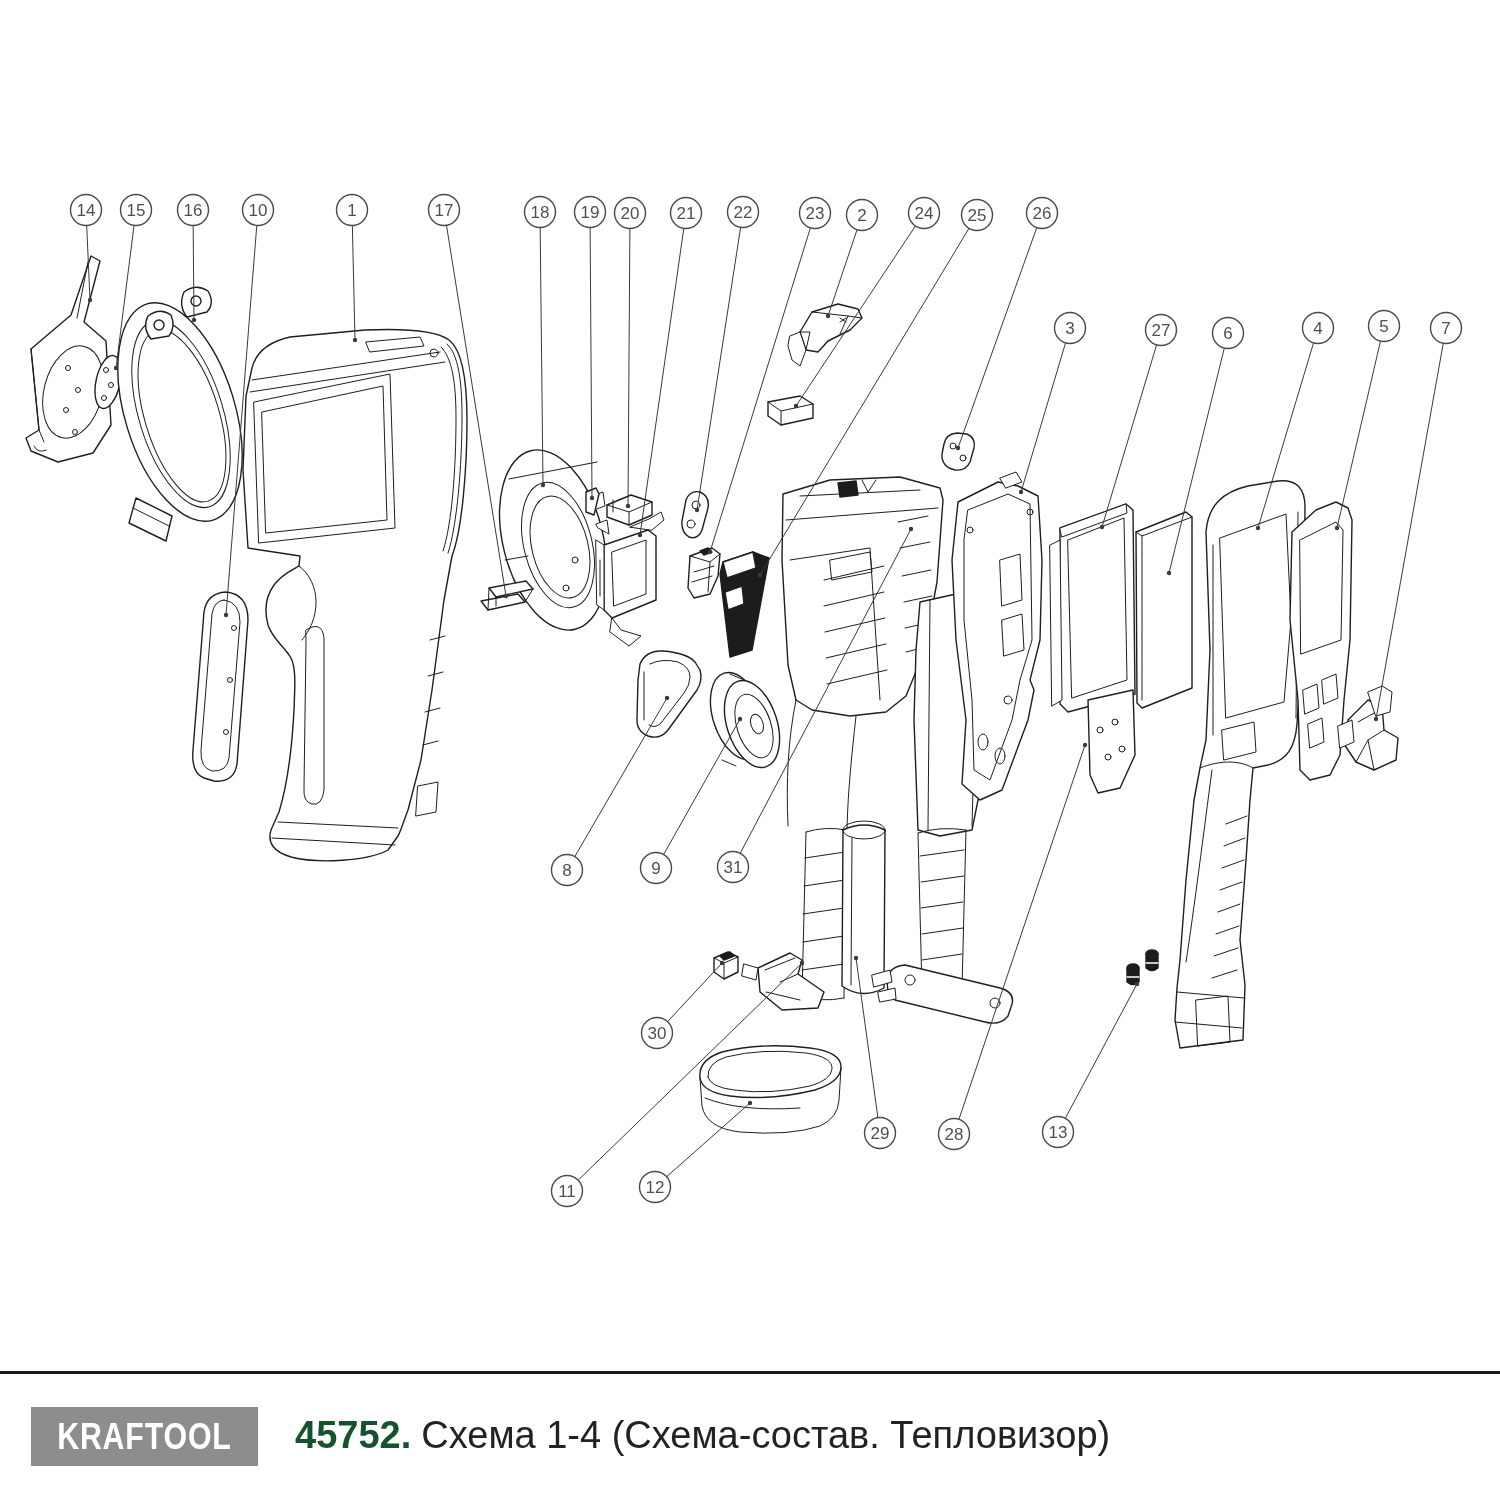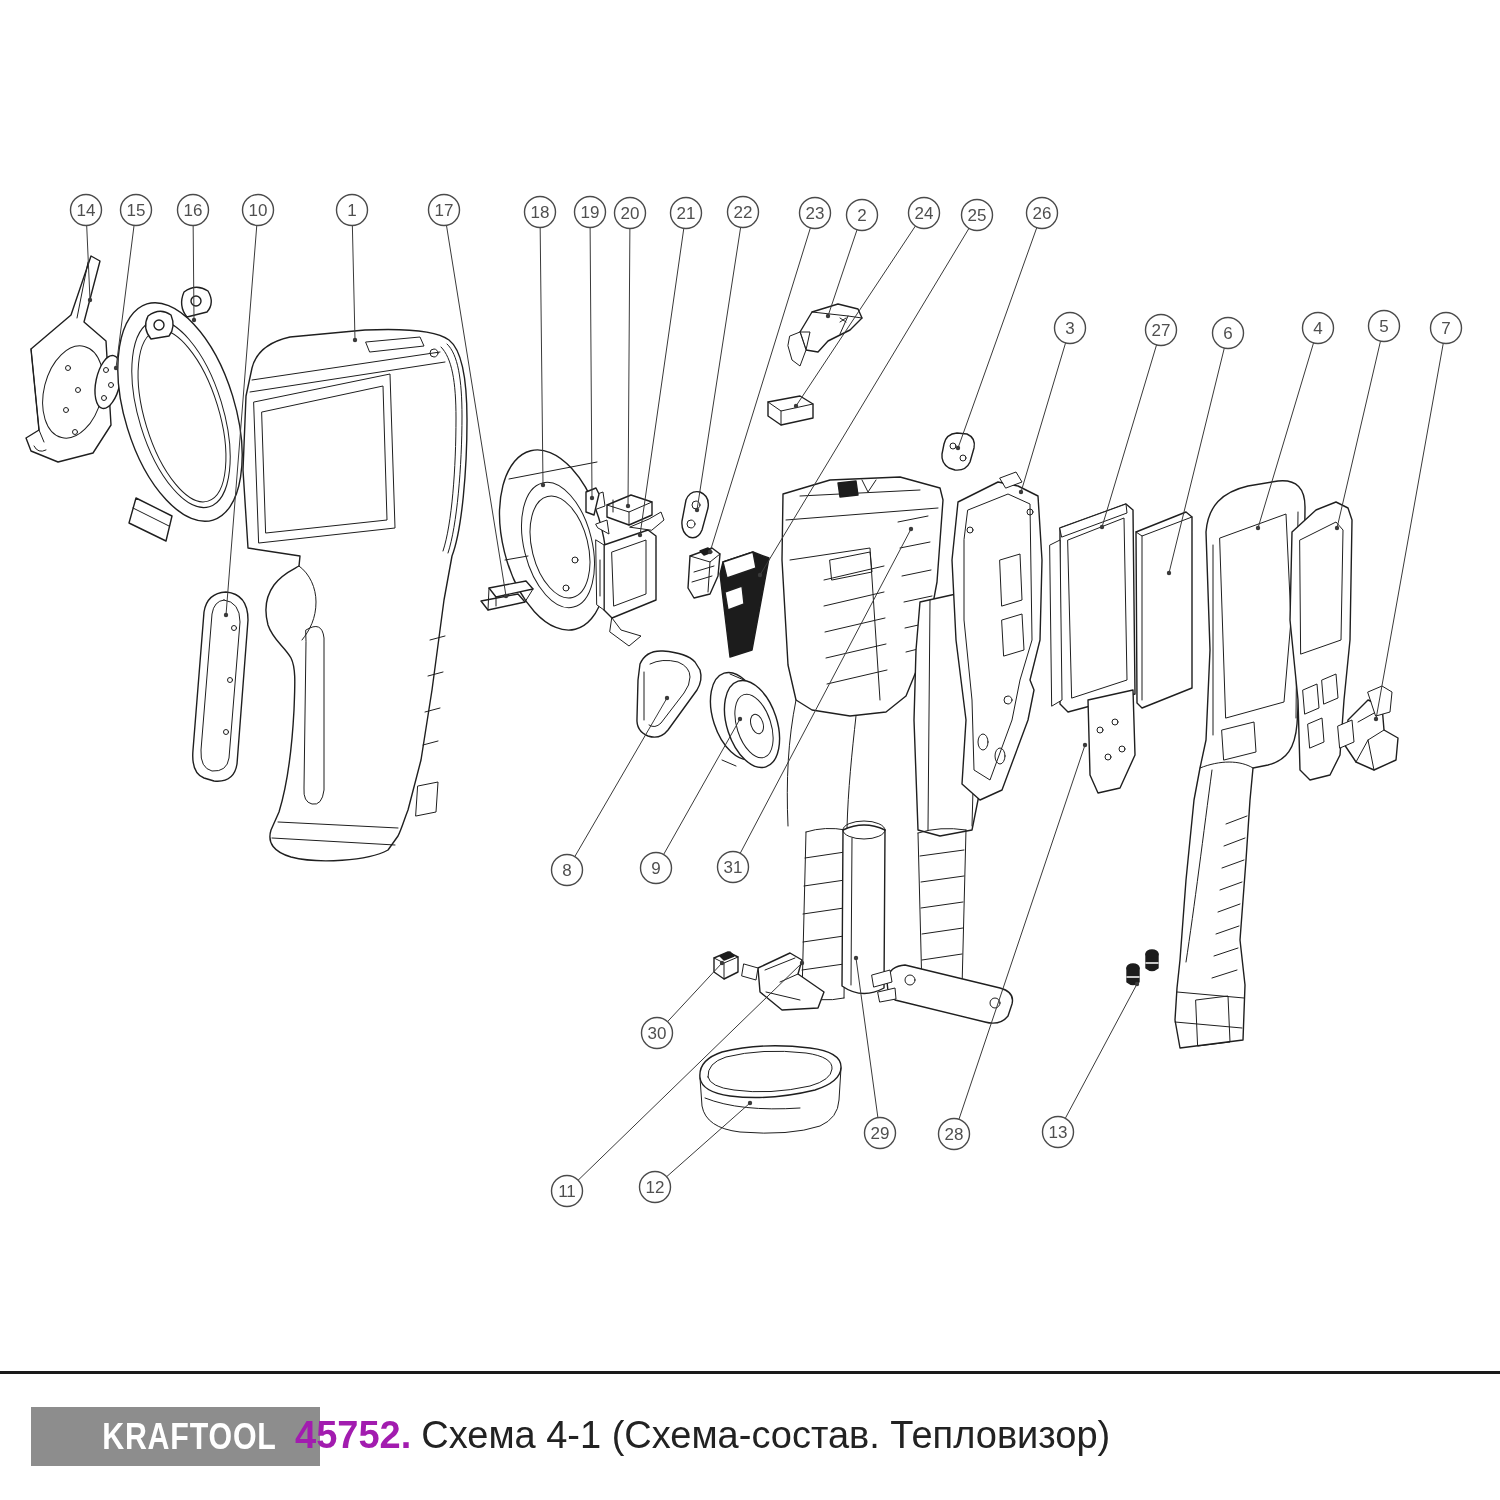--- a/index.html
+++ b/index.html
@@ -12,27 +12,27 @@
   .part .solid{fill:#ffffff;}
   .part .dark{fill:#1c1c1c;stroke:#1c1c1c;}
   .part .thin{stroke-width:1;}
   .leader{stroke:#3a3a3a;stroke-width:1;fill:none;}
   .leader-dot{fill:#3a3a3a;stroke:none;}
   .callout-circle{fill:#ffffff;stroke:#4a4a4a;stroke-width:1.4;}
   .callout-num{fill:#4f4f4f;font-family:"Liberation Sans",sans-serif;font-size:17px;
     text-anchor:middle;}
   
   #separator{position:absolute;left:0;top:1371px;width:1500px;height:3px;background:#1a1a1a;}
-  #logo-box{position:absolute;left:31px;top:1407px;width:261px;height:59px;background:#8d8d8d;
-    display:flex;align-items:center;justify-content:center;padding-left:28px;}
+  #logo-box{position:absolute;left:31px;top:1407px;width:227px;height:59px;background:#8d8d8d;
+    display:flex;align-items:center;justify-content:center;}
   #logo-text{color:#fff;font-weight:bold;font-size:37px;letter-spacing:1px;
     transform:scaleX(0.82);white-space:nowrap;}
   #footer-title{position:absolute;left:295px;top:1414px;font-size:38px;color:#1a1a1a;
     white-space:nowrap;}
-  #footer-title .code{font-weight:bold;color:#a21caf;}
+  #footer-title .code{font-weight:bold;color:#14532d;}
   #footer-title .rest{font-weight:normal;color:#222;margin-left:10px;}
 </style>
 </head>
 <body>
 
 <div id="page">
 
 <svg id="diagram-svg" width="1500" height="1500" viewBox="0 0 1500 1500">
 
   <g id="parts-layer">
@@ -417,16 +417,16 @@
         <circle cx="1058" cy="1132" r="15.5" class="callout-circle"></circle>
         <text x="1058" y="1138" class="callout-num">13</text>
       </g>
 </svg>
 
 <div id="separator"></div>
 <div id="logo-box">
   <span id="logo-text">KRAFTOOL</span>
 </div>
 <div id="footer-title">
-  <span class="code">45752.</span><span class="rest">Схема 4-1 (Схема-состав. Тепловизор)</span>
+  <span class="code">45752.</span><span class="rest">Схема 1-4 (Схема-состав. Тепловизор)</span>
 </div>
 
 </div>
 
 </body></html>

